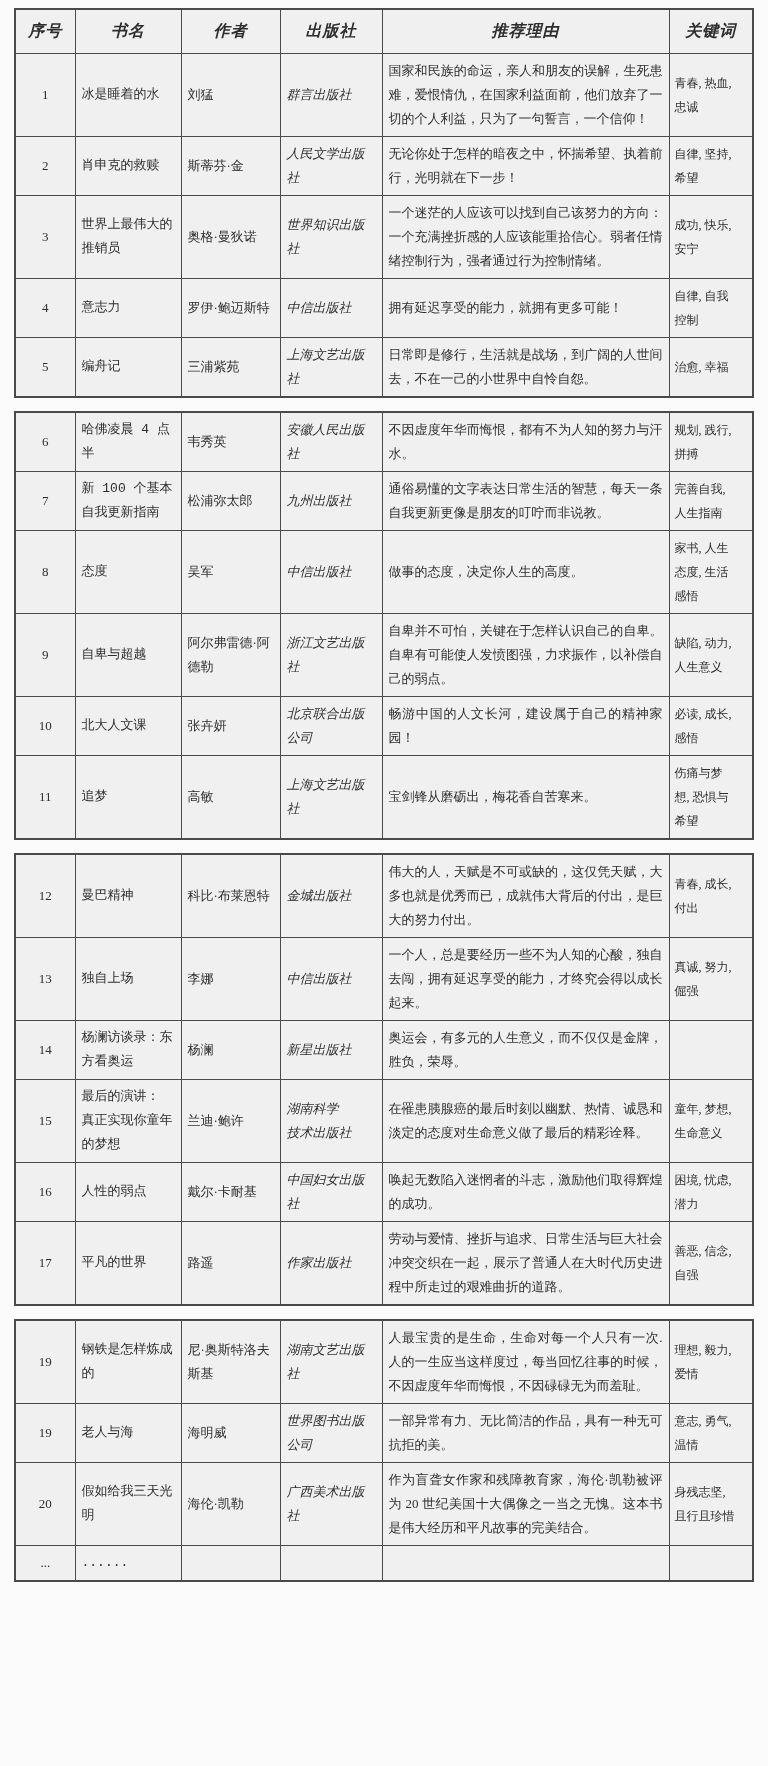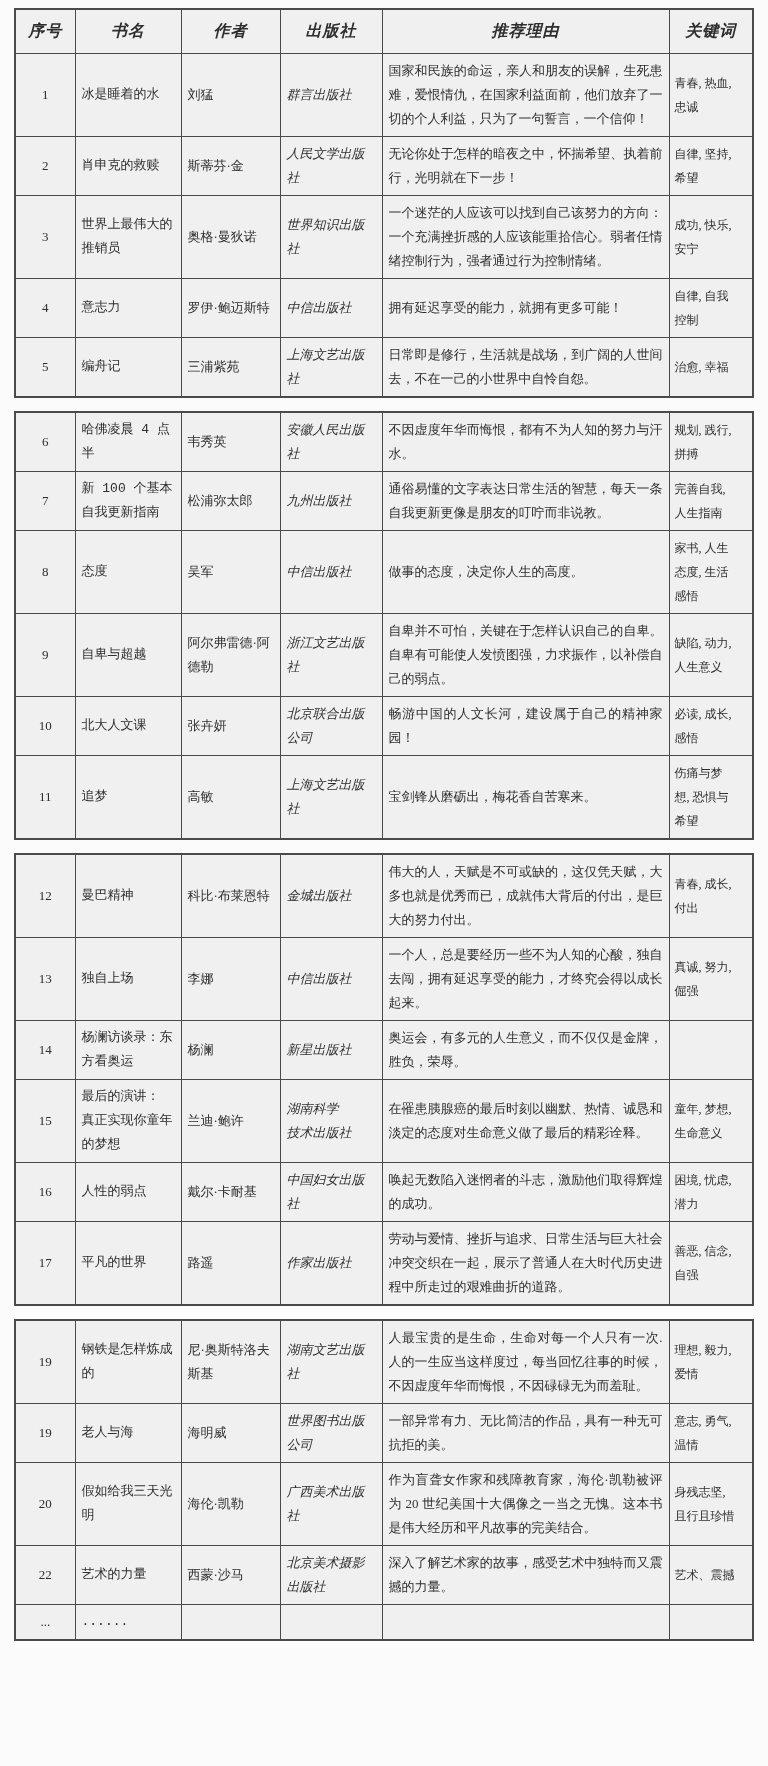--- a/index.html
+++ b/index.html
@@ -293,28 +293,20 @@
         <tr>
     <td class="c-index">20</td>
     <td class="c-title">假如给我三天光明</td>
     <td class="c-author">海伦·凯勒</td>
     <td class="c-publisher">广西美术出版社</td>
     <td class="c-reason">作为盲聋女作家和残障教育家，海伦·凯勒被评为 20 世纪美国十大偶像之一当之无愧。这本书是伟大经历和平凡故事的完美结合。</td>
     <td class="c-keywords">身残志坚,
 且行且珍惜</td>
   </tr>
         <tr>
-    <td class="c-index">22</td>
-    <td class="c-title">艺术的力量</td>
-    <td class="c-author">西蒙·沙马</td>
-    <td class="c-publisher">北京美术摄影出版社</td>
-    <td class="c-reason">深入了解艺术家的故事，感受艺术中独特而又震撼的力量。</td>
-    <td class="c-keywords">艺术、震撼</td>
-  </tr>
-        <tr>
     <td class="c-index">...</td>
     <td class="c-title">......</td>
     <td class="c-author"></td>
     <td class="c-publisher"></td>
     <td class="c-reason"></td>
     <td class="c-keywords"></td>
   </tr>
       </tbody>
   </table>
 

